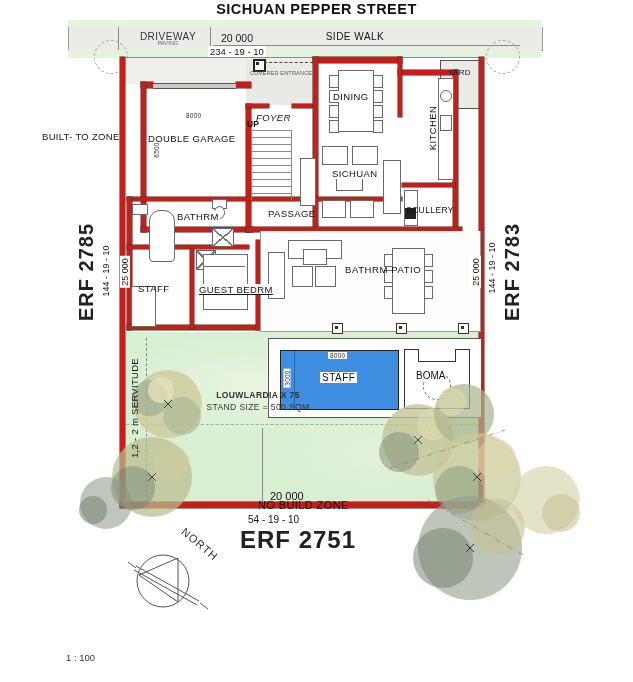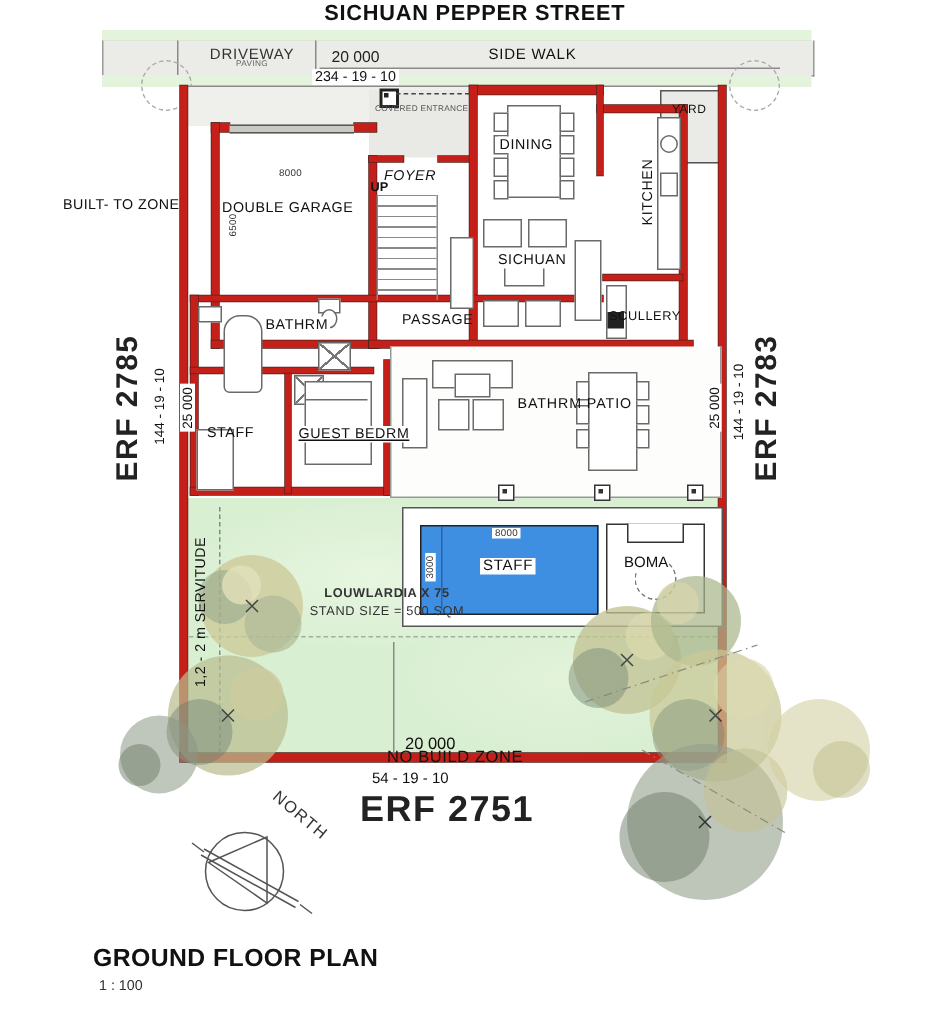--- a/index.html
+++ b/index.html
@@ -238,16 +238,15 @@
   <div class="lbl rot whitebox" style="left:476px;top:272px;font-size:9px;">25 000</div>
 
   <div class="lbl" style="left:178px;top:390px;width:160px;text-align:center;font-size:8.5px;font-weight:600;letter-spacing:.4px;color:#333;">LOUWLARDIA X 75</div>
   <div class="lbl" style="left:178px;top:402px;width:160px;text-align:center;font-size:8.5px;letter-spacing:.4px;color:#333;">STAND SIZE = 500 SQM</div>
   <div class="lbl rot" style="left:134px;top:408px;font-size:9.5px;letter-spacing:.3px;">1,2 - 2 m SERVITUDE</div>
   <div class="lbl" style="left:258px;top:462px;font-size:11px;letter-spacing:.4px;margin-top:37px;">NO BUILD ZONE</div>
   <div class="lbl" style="left:270px;top:490px;font-size:11px;">20 000</div>
 
   <div class="lbl" style="left:248px;top:514px;font-size:10px;">54 - 19 - 10</div>
   <div class="lbl" style="left:240px;top:526px;font-size:24px;font-weight:600;letter-spacing:1px;color:#222;">ERF 2751</div>
-  <div class="lbl" style="left:62px;top:630px;font-size:16.5px;font-weight:bold;letter-spacing:.3px;font-stretch:condensed;">GROUND FLOOR PLAN</div>
   <div class="lbl" style="left:66px;top:652px;font-size:9.5px;color:#333;">1 : 100</div>
 
 </div>
 
 </body></html>

